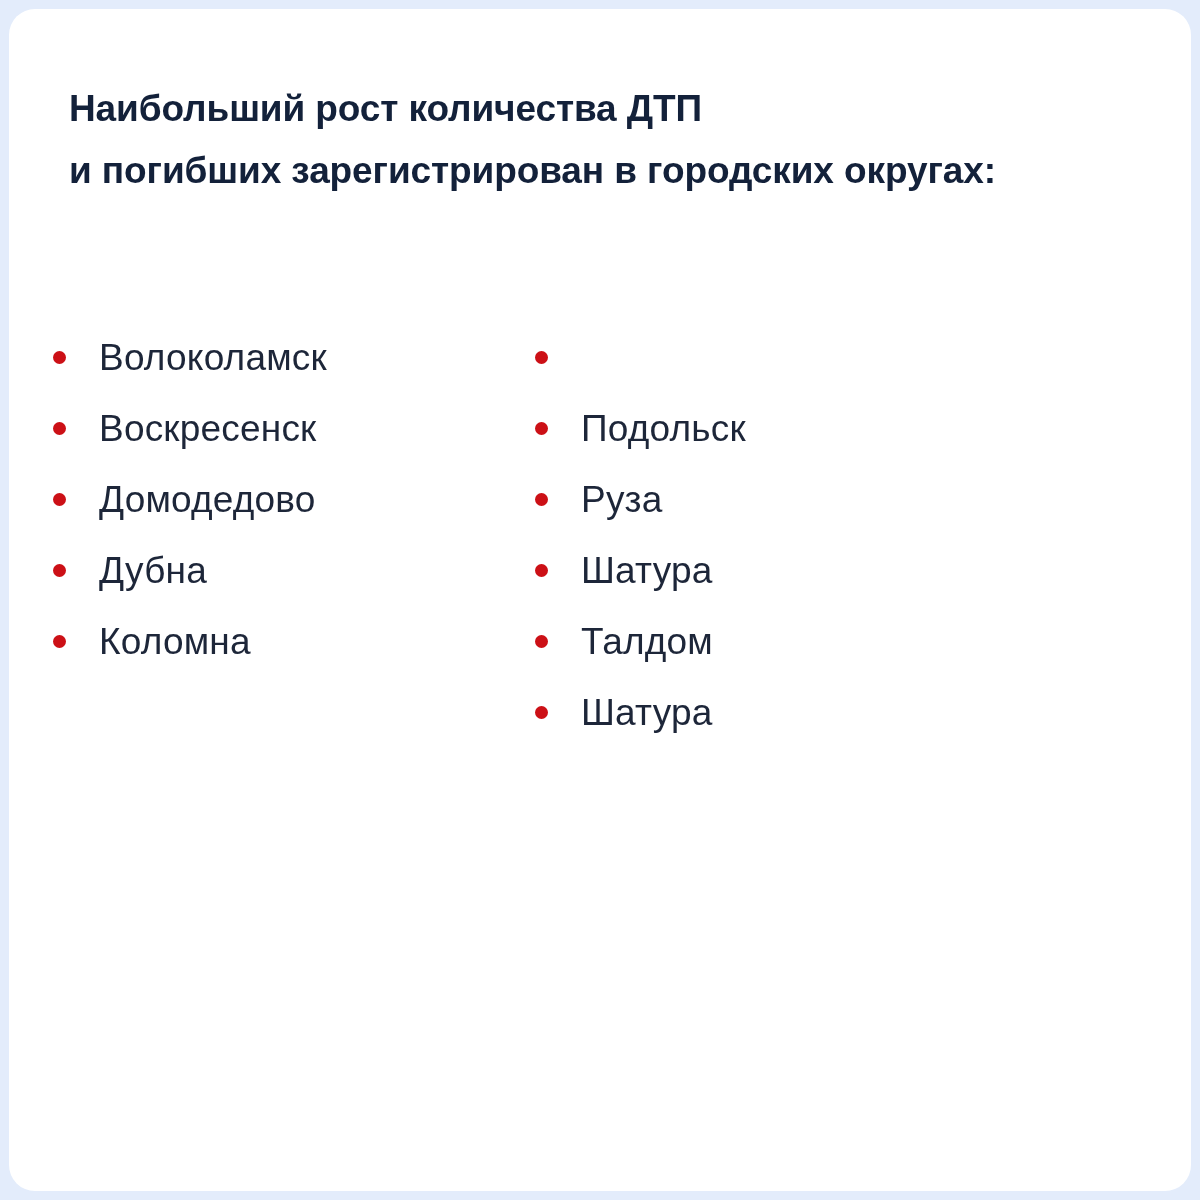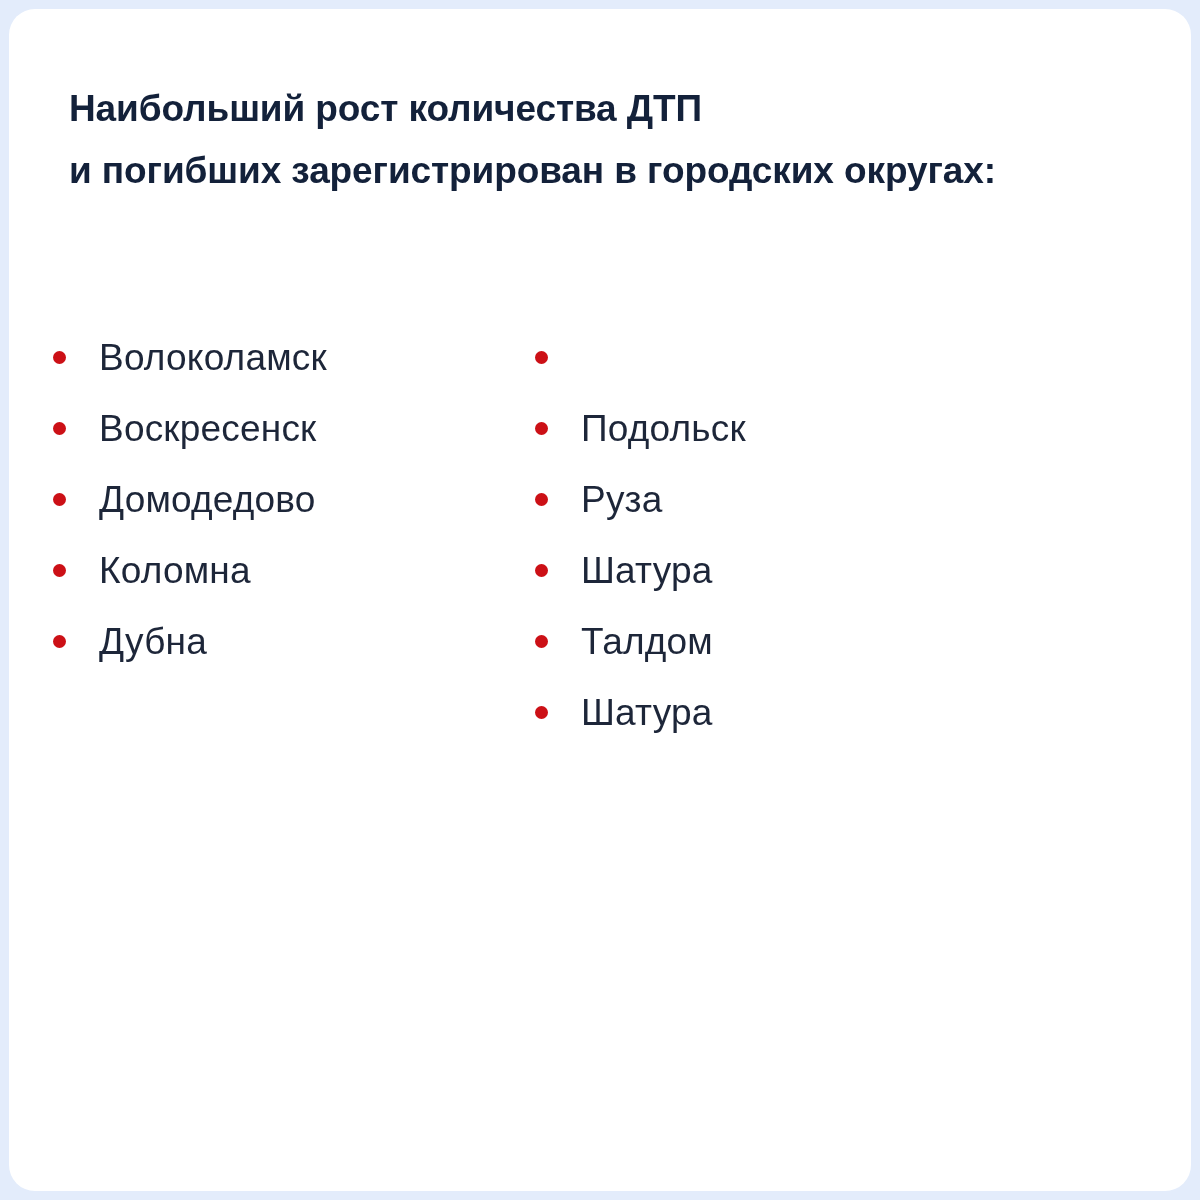--- a/index.html
+++ b/index.html
@@ -120,25 +120,25 @@
         <div class="list-item">
           <span class="bullet"></span>
           <span class="item-label">Воскресенск</span>
         </div>
         <div class="list-item">
           <span class="bullet"></span>
           <span class="item-label">Домодедово</span>
         </div>
         <div class="list-item">
           <span class="bullet"></span>
-          <span class="item-label">Коломна</span>
+          <span class="item-label">Дубна</span>
         </div>
         <div class="list-item">
           <span class="bullet"></span>
-          <span class="item-label">Дубна</span>
+          <span class="item-label">Коломна</span>
         </div>
       </div>
 
       <div class="column column-right">
         <div class="list-item">
           <span class="bullet"></span>
         </div>
         <div class="list-item">
           <span class="bullet"></span>
           <span class="item-label">Подольск</span>

